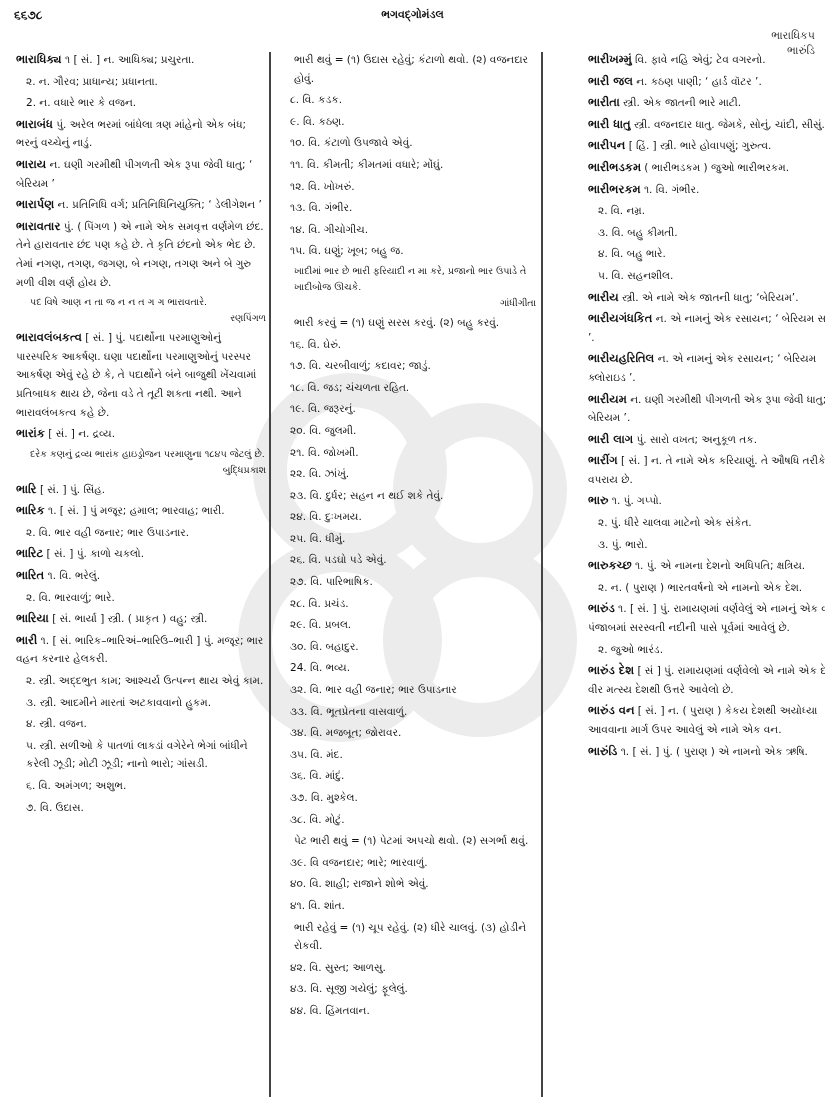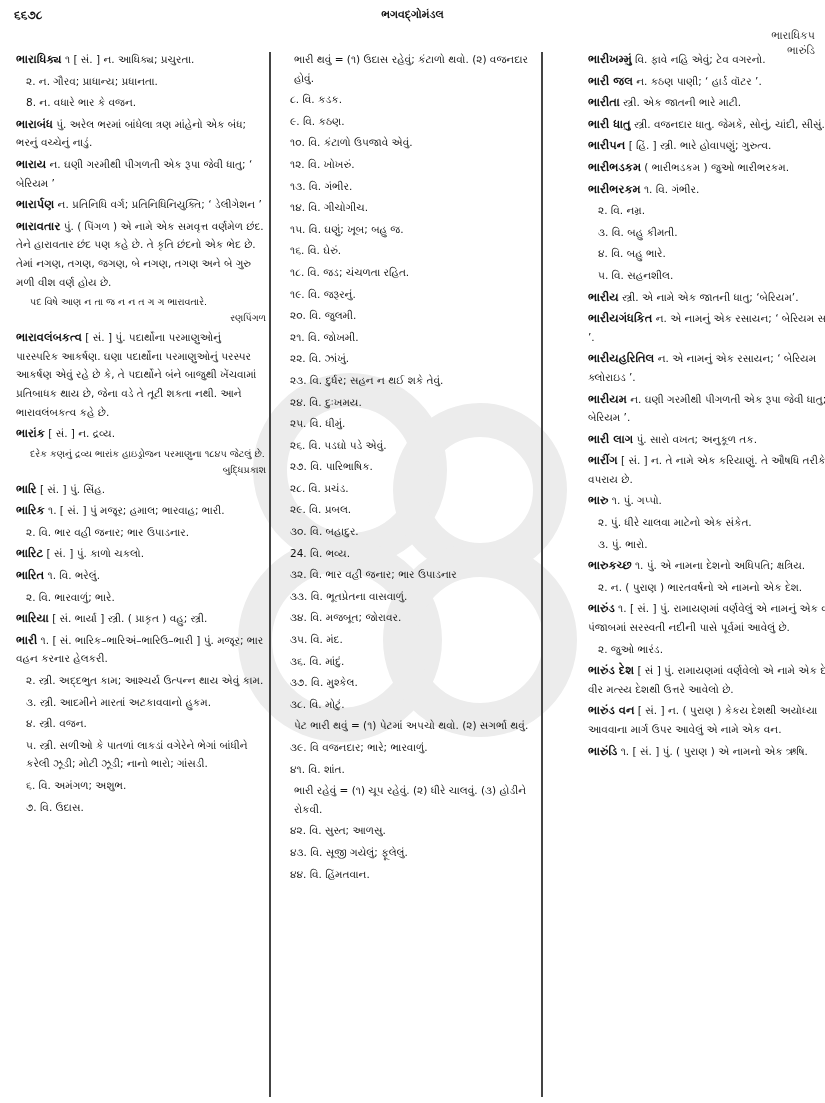--- a/index.html
+++ b/index.html
@@ -45,21 +45,21 @@
     <circle cx="250" cy="300" r="80"></circle>
   </g>
 </svg>
 
 <div class="columns">
   <div class="divider d1"></div>
   <div class="divider d2"></div>
   <div class="col col1" id="col1">
       <div class="entry"><span class="hw">ભારાધિક્ય</span><span> ૧ [ સં. ] ન. આધિક્ય; પ્રચુરતા.</span></div>
       <div class="entry sub">૨. ન. ગૌરવ; પ્રાધાન્ય; પ્રધાનતા.</div>
-      <div class="entry sub">8. ન. વધારે ભાર કે વજન.</div>
+      <div class="entry sub">2. ન. વધારે ભાર કે વજન.</div>
       <div class="entry"><span class="hw">ભારાબંધ</span><span> પું. અરેલ ભરમાં બાંધેલા ત્રણ માંહેનો એક બંધ; ભરનું વચ્ચેનું નાડું.</span></div>
       <div class="entry"><span class="hw">ભારાય</span><span> ન. ઘણી ગરમીથી પીગળતી એક રૂપા જેવી ધાતુ; ‘ બેરિયમ ’</span></div>
       <div class="entry"><span class="hw">ભારાર્પણ</span><span> ન. પ્રતિનિધિ વર્ગ; પ્રતિનિધિનિયુક્તિ; ‘ ડેલીગેશન ’</span></div>
       <div class="entry"><span class="hw">ભારાવતાર</span><span> પું. ( પિંગળ ) એ નામે એક સમવૃત્ત વર્ણમેળ છંદ. તેને હારાવતાર છંદ પણ કહે છે. તે કૃતિ છંદનો એક ભેદ છે. તેમાં નગણ, તગણ, જગણ, બે નગણ, તગણ અને બે ગુરુ મળી વીશ વર્ણ હોય છે.</span></div>
       <div class="entry">
         <div class="quote">પદ વિષે આણ ન તા જ ન ન ત ગ ગ ભારાવતારે.</div>
         <div class="src">રણપિંગળ</div>
       </div>
       <div class="entry"><span class="hw">ભારાવલંબકત્વ</span><span> [ સં. ] પું. પદાર્થોના પરમાણુઓનું પારસ્પરિક આકર્ષણ. ઘણા પદાર્થોના પરમાણુઓનું પરસ્પર આકર્ષણ એવું રહે છે કે, તે પદાર્થોને બંને બાજુથી ખેંચવામાં પ્રતિબાધક થાય છે, જેના વડે તે તૂટી શકતા નથી. આને ભારાવલંબકત્વ કહે છે.</span></div>
       <div class="entry"><span class="hw">ભારાંક</span><span> [ સં. ] ન. દ્રવ્ય.</span></div>
@@ -80,25 +80,32 @@
       <div class="entry sub">૪. સ્ત્રી. વજન.</div>
       <div class="entry sub">૫. સ્ત્રી. સળીઓ કે પાતળાં લાકડાં વગેરેને ભેગાં બાંધીને કરેલી ઝૂડી; મોટી ઝૂડી; નાનો ભારો; ગાંસડી.</div>
       <div class="entry sub">૬. વિ. અમંગળ; અશુભ.</div>
       <div class="entry sub">૭. વિ. ઉદાસ.</div>
     </div>
   <div class="col col2" id="col2">
       <div class="entry idiom">ભારી થવું = (૧) ઉદાસ રહેવું; કંટાળો થવો. (૨) વજનદાર હોવું.</div>
       <div class="entry sub">૮. વિ. કડક.</div>
       <div class="entry sub">૯. વિ. કઠણ.</div>
       <div class="entry sub">૧૦. વિ. કંટાળો ઉપજાવે એવું.</div>
+      <div class="entry sub">૧૧. વિ. કીમતી; કીમતમાં વધારે; મોંઘું.</div>
       <div class="entry sub">૧૨. વિ. ખોખરું.</div>
       <div class="entry sub">૧૩. વિ. ગંભીર.</div>
       <div class="entry sub">૧૪. વિ. ગીચોગીચ.</div>
       <div class="entry sub">૧૫. વિ. ઘણું; ખૂબ; બહુ જ.</div>
+      <div class="entry">
+        <div class="quote">ખાદીમાં ભાર છે ભારી ફરિયાદી ન મા કરે, પ્રજાનો ભાર ઉપાડે તે ખાદીબોજ ઊચકે.</div>
+        <div class="src">ગાંધીગીતા</div>
+      </div>
+      <div class="entry idiom">ભારી કરવું = (૧) ઘણું સરસ કરવું. (૨) બહુ કરવું.</div>
       <div class="entry sub">૧૬. વિ. ઘેરું.</div>
+      <div class="entry sub">૧૭. વિ. ચરબીવાળું; કદાવર; જાડું.</div>
       <div class="entry sub">૧૮. વિ. જડ; ચંચળતા રહિત.</div>
       <div class="entry sub">૧૯. વિ. જરૂરનું.</div>
       <div class="entry sub">૨૦. વિ. જુલમી.</div>
       <div class="entry sub">૨૧. વિ. જોખમી.</div>
       <div class="entry sub">૨૨. વિ. ઝાંખું.</div>
       <div class="entry sub">૨૩. વિ. દુર્ધર; સહન ન થઈ શકે તેવું.</div>
       <div class="entry sub">૨૪. વિ. દુઃખમય.</div>
       <div class="entry sub">૨૫. વિ. ધીમું.</div>
       <div class="entry sub">૨૬. વિ. પડઘો પડે એવું.</div>
       <div class="entry sub">૨૭. વિ. પારિભાષિક.</div>
@@ -108,20 +115,21 @@
       <div class="entry sub">24. વિ. ભવ્ય.</div>
       <div class="entry sub">૩૨. વિ. ભાર વહી જનાર; ભાર ઉપાડનાર</div>
       <div class="entry sub">૩૩. વિ. ભૂતપ્રેતના વાસવાળું.</div>
       <div class="entry sub">૩૪. વિ. મજબૂત; જોરાવર.</div>
       <div class="entry sub">૩૫. વિ. મંદ.</div>
       <div class="entry sub">૩૬. વિ. માંદું.</div>
       <div class="entry sub">૩૭. વિ. મુશ્કેલ.</div>
       <div class="entry sub">૩૮. વિ. મોટું.</div>
       <div class="entry idiom">પેટ ભારી થવું = (૧) પેટમાં અપચો થવો. (૨) સગર્ભા થવું.</div>
       <div class="entry sub">૩૯. વિ વજનદાર; ભારે; ભારવાળું.</div>
+      <div class="entry sub">૪૦. વિ. શાહી; રાજાને શોભે એવું.</div>
       <div class="entry sub">૪૧. વિ. શાંત.</div>
       <div class="entry idiom">ભારી રહેવું = (૧) ચૂપ રહેવું. (૨) ધીરે ચાલવું. (૩) હોડીને રોકવી.</div>
       <div class="entry sub">૪૨. વિ. સુસ્ત; આળસુ.</div>
       <div class="entry sub">૪૩. વિ. સૂજી ગયેલું; ફૂલેલું.</div>
       <div class="entry sub">૪૪. વિ. હિંમતવાન.</div>
     </div>
   <div class="col col3" id="col3">
       <div class="entry"><span class="hw">ભારીખમ્મું</span><span> વિ. ફાવે નહિ એવું; ટેવ વગરનો.</span></div>
       <div class="entry"><span class="hw">ભારી જલ</span><span> ન. કઠણ પાણી; ‘ હાર્ડ વૉટર ’.</span></div>
       <div class="entry"><span class="hw">ભારીતા</span><span> સ્ત્રી. એક જાતની ભારે માટી.</span></div>

